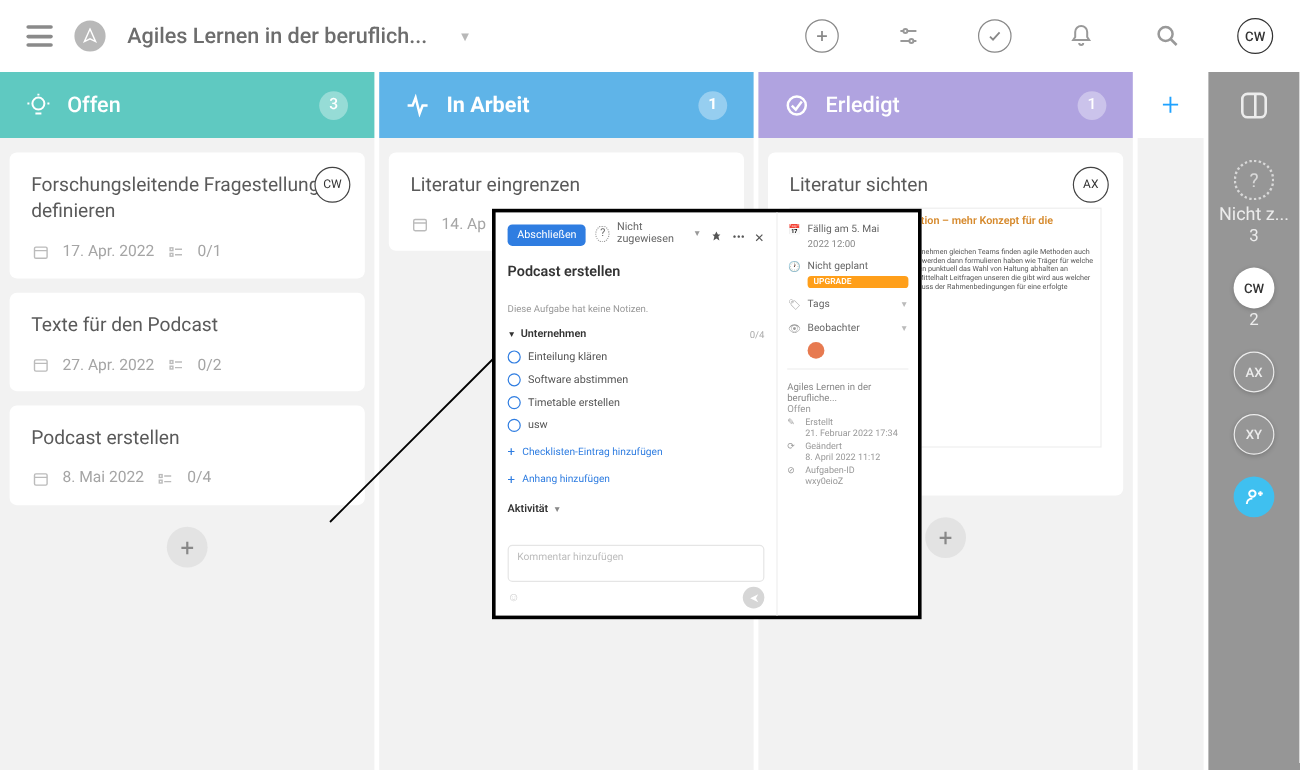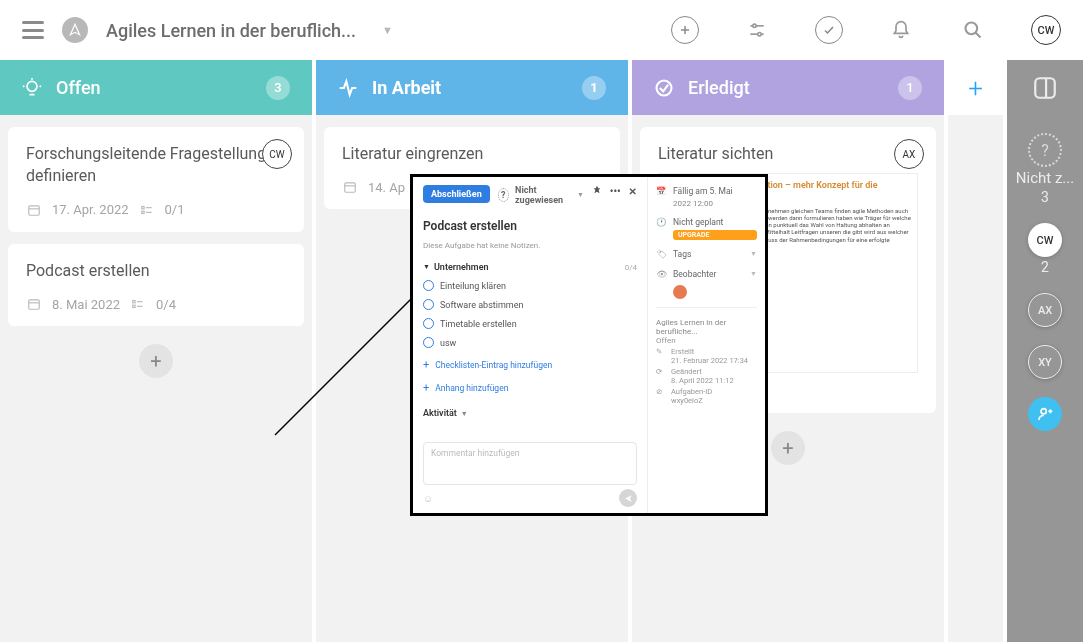--- a/index.html
+++ b/index.html
@@ -53,28 +53,28 @@
 .rsb .u-count { font-size:14px; color:#ececec; }
 .rsb .p-avatar { width:34px; height:34px; border-radius:50%; background:#fff; display:flex; align-items:center; justify-content:center; font-size:11px; color:#333; font-weight:500; box-shadow:0 1px 4px rgba(0,0,0,.2); }
 .rsb .add-person { width:34px; height:34px; border-radius:50%; background:#3fc0f0; display:flex; align-items:center; justify-content:center; color:#fff; cursor:pointer; }
 
 
 .dline { position:absolute; pointer-events:none; }
 
 
 .modal { position:absolute; left:410px; top:174px; width:358px; height:342px; background:#fff; border:3px solid #000; display:flex; font-size:10px; color:#555; }
 .m-left { flex:1; display:flex; flex-direction:column; padding:8px 10px 6px; min-width:0; }
-.m-top { display:flex; align-items:flex-start; gap:8px;font-weight:bold; }
+.m-top { display:flex; align-items:flex-end; gap:8px; }
 .m-btn-complete { background:#2f7de1; color:#fff; font-size:9px; padding:4px 8px; border-radius:4px; cursor:pointer; }
 .m-assign { display:flex; align-items:center; gap:6px; font-size:9px; color:#666; cursor:pointer; }
 .m-assign .qm { width:14px; height:14px; border-radius:50%; border:1px dotted #999; display:flex; align-items:center; justify-content:center; font-size:9px; }
 .m-top-right { margin-left:auto; display:flex; align-items:center; gap:8px; color:#555; }
 .m-top-right span { cursor:pointer; }
 .m-title { font-size:12px; font-weight:600; color:#333; margin-top:14px; }
-.m-sub { font-size:8px; color:#999; margin-top:8px; }
+.m-sub { font-size:8px; color:#999; margin-top:20px; }
 .m-section { margin-top:12px; }
 .m-sec-head { display:flex; align-items:center; font-size:9px; font-weight:600; color:#333; }
 .m-sec-head .caret { margin-right:4px; font-size:7px; }
 .m-sec-head .cnt { margin-left:auto; color:#aaa; font-weight:400; font-size:8px; }
 .cl-item { display:flex; align-items:center; gap:6px; font-size:9px; color:#555; margin-top:8px; cursor:pointer; }
 .cl-item .cb { width:11px; height:11px; border:1.5px solid #2f7de1; border-radius:50%; flex-shrink:0; }
 .m-add { display:flex; align-items:center; gap:6px; font-size:8.5px; color:#2f7de1; margin-top:10px; cursor:pointer; }
 .m-add .pl { font-size:11px; }
 .m-activity { margin-top:14px; font-size:9px; font-weight:600; color:#333; }
 .m-activity .caret { font-size:7px; margin-left:4px; color:#888; }
@@ -181,20 +181,41 @@
                   <rect x="3" y="6" width="4" height="4"></rect>
                   <line x1="10" y1="8" x2="20" y2="8"></line>
                   <rect x="3" y="14" width="4" height="4"></rect>
                   <line x1="10" y1="16" x2="20" y2="16"></line>
                 </svg>
               </span>
             <span>0/1</span>
           </div>
         </div>
         <div class="card">
+          <div class="card-title">Texte für den Podcast</div>
+          <div class="card-meta">
+            <span class="meta-ico">
+                <svg width="14" height="14" viewBox="0 0 24 24" stroke="#bbb" stroke-width="2" fill="none">
+                  <rect x="3" y="5" width="18" height="16" rx="2"></rect>
+                  <line x1="3" y1="10" x2="21" y2="10"></line>
+                </svg>
+              </span>
+            <span>27. Apr. 2022</span>
+            <span class="meta-ico">
+                <svg width="14" height="14" viewBox="0 0 24 24" stroke="#bbb" stroke-width="2" fill="none">
+                  <rect x="3" y="6" width="4" height="4"></rect>
+                  <line x1="10" y1="8" x2="20" y2="8"></line>
+                  <rect x="3" y="14" width="4" height="4"></rect>
+                  <line x1="10" y1="16" x2="20" y2="16"></line>
+                </svg>
+              </span>
+            <span>0/2</span>
+          </div>
+        </div>
+        <div class="card">
           <div class="card-title">Podcast erstellen</div>
           <div class="card-meta">
             <span class="meta-ico">
                 <svg width="14" height="14" viewBox="0 0 24 24" stroke="#bbb" stroke-width="2" fill="none">
                   <rect x="3" y="5" width="18" height="16" rx="2"></rect>
                   <line x1="3" y1="10" x2="21" y2="10"></line>
                 </svg>
               </span>
             <span>8. Mai 2022</span>
             <span class="meta-ico">

